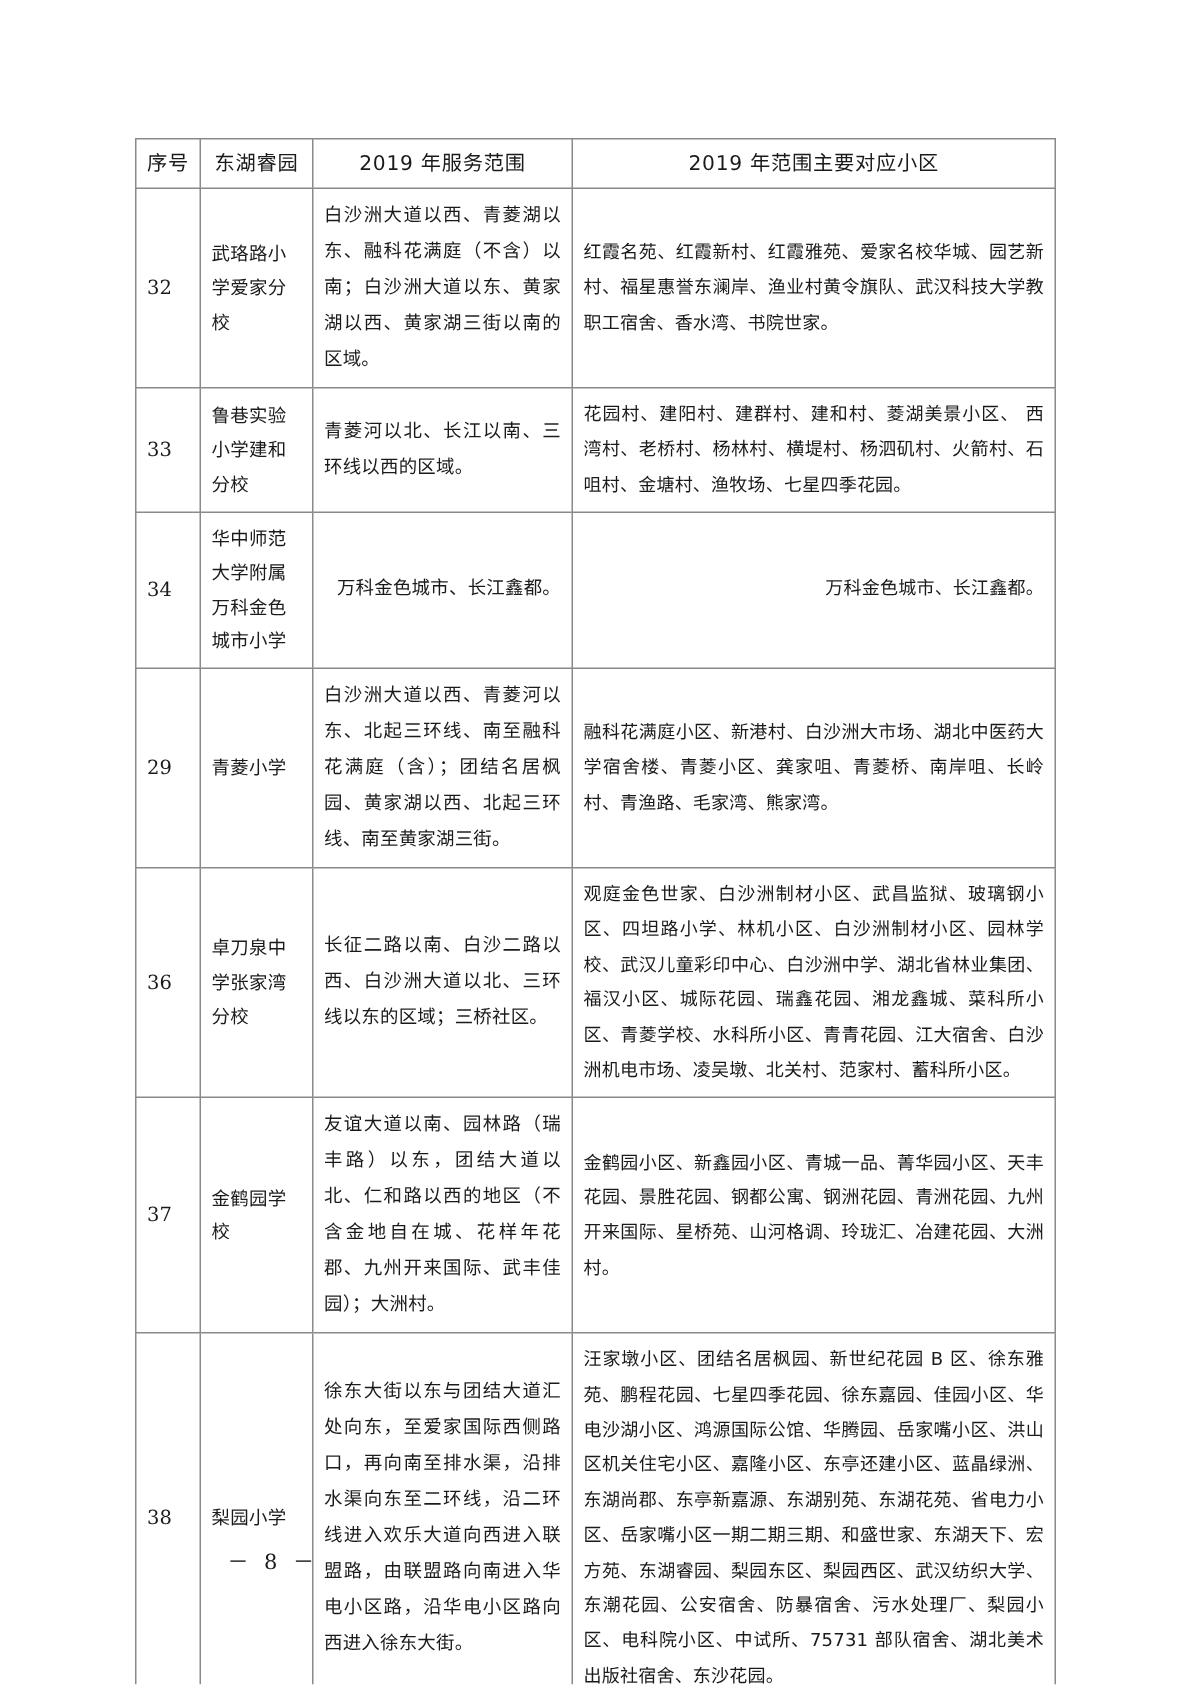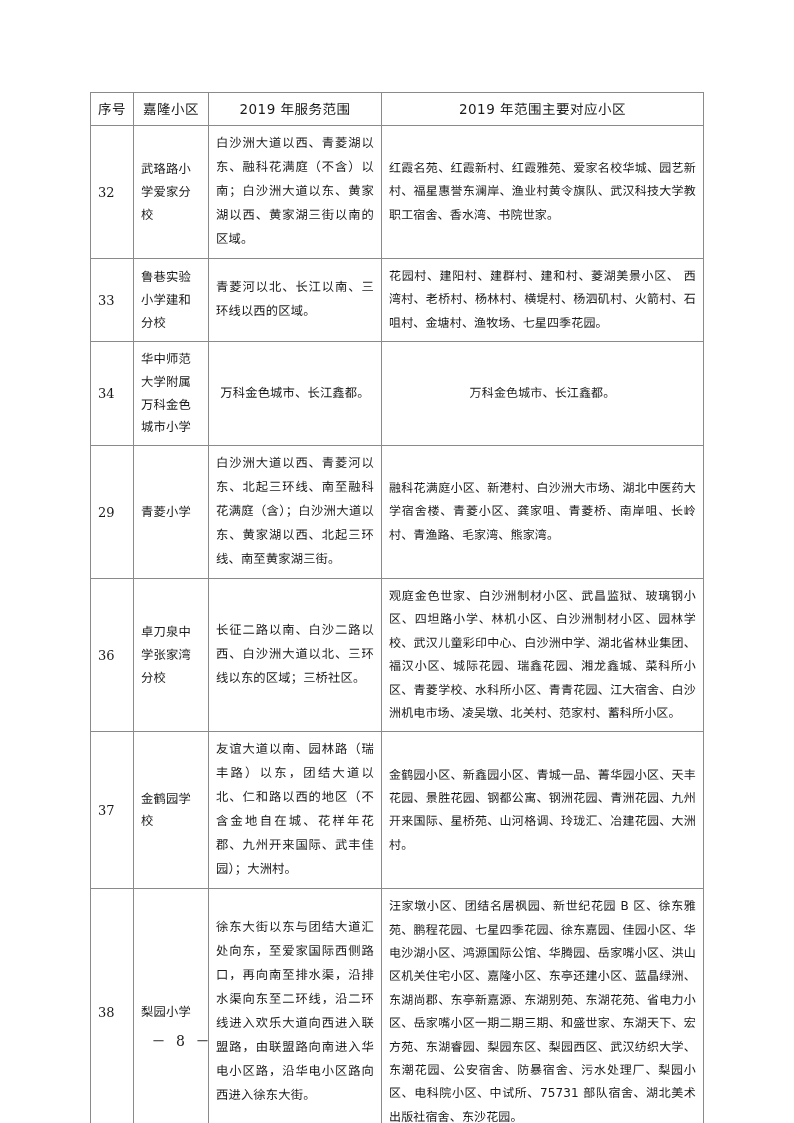--- a/index.html
+++ b/index.html
@@ -94,22 +94,23 @@
   td.col-comm {
     font-size: 12px;
     line-height: 1.95;
     text-align: justify;
     text-justify: inter-character;
     letter-spacing: 0.15px;
   }
 
   
   td.nojustify {
-    text-align: center;
+    text-align: right;
     text-justify: auto;
+    font-family: Liberation Mono, monospace;
   }
 
   .page-footer {
     position: absolute;
     left: 0;
     top: 1030px;
     width: 794px;
     text-align: center;
     font-size: 14px;
     font-family: "DejaVu Serif", "Liberation Serif", serif;
@@ -130,21 +131,21 @@
     <table class="zone-table">
       <colgroup>
         <col class="c-no">
         <col class="c-name">
         <col class="c-range">
         <col class="c-comm">
       </colgroup>
       <thead>
         <tr>
           <th>序号</th>
-          <th>嘉隆小区</th>
+          <th>东湖睿园</th>
           <th>2019 年服务范围</th>
           <th>2019 年范围主要对应小区</th>
         </tr>
       </thead>
       <tbody>
 
         <tr>
           <td class="col-no">32</td>
           <td class="col-name">武珞路小学爱家分校</td>
           <td class="col-range">白沙洲大道以西、青菱湖以东、融科花满庭（不含）以南；白沙洲大道以东、黄家湖以西、黄家湖三街以南的区域。</td>
@@ -161,21 +162,21 @@
         <tr>
           <td class="col-no">34</td>
           <td class="col-name">华中师范大学附属万科金色城市小学</td>
           <td class="col-range nojustify">万科金色城市、长江鑫都。</td>
           <td class="col-comm nojustify">万科金色城市、长江鑫都。</td>
         </tr>
 
         <tr>
           <td class="col-no">29</td>
           <td class="col-name">青菱小学</td>
-          <td class="col-range">白沙洲大道以西、青菱河以东、北起三环线、南至融科花满庭（含）；白沙洲大道以东、黄家湖以西、北起三环线、南至黄家湖三街。</td>
+          <td class="col-range">白沙洲大道以西、青菱河以东、北起三环线、南至融科花满庭（含）；团结名居枫园、黄家湖以西、北起三环线、南至黄家湖三街。</td>
           <td class="col-comm">融科花满庭小区、新港村、白沙洲大市场、湖北中医药大学宿舍楼、青菱小区、龚家咀、青菱桥、南岸咀、长岭村、青渔路、毛家湾、熊家湾。</td>
         </tr>
 
         <tr>
           <td class="col-no">36</td>
           <td class="col-name">卓刀泉中学张家湾分校</td>
           <td class="col-range">长征二路以南、白沙二路以西、白沙洲大道以北、三环线以东的区域；三桥社区。</td>
           <td class="col-comm">观庭金色世家、白沙洲制材小区、武昌监狱、玻璃钢小区、四坦路小学、林机小区、白沙洲制材小区、园林学校、武汉儿童彩印中心、白沙洲中学、湖北省林业集团、福汉小区、城际花园、瑞鑫花园、湘龙鑫城、菜科所小区、青菱学校、水科所小区、青青花园、江大宿舍、白沙洲机电市场、凌吴墩、北关村、范家村、蓄科所小区。</td>
         </tr>
 

